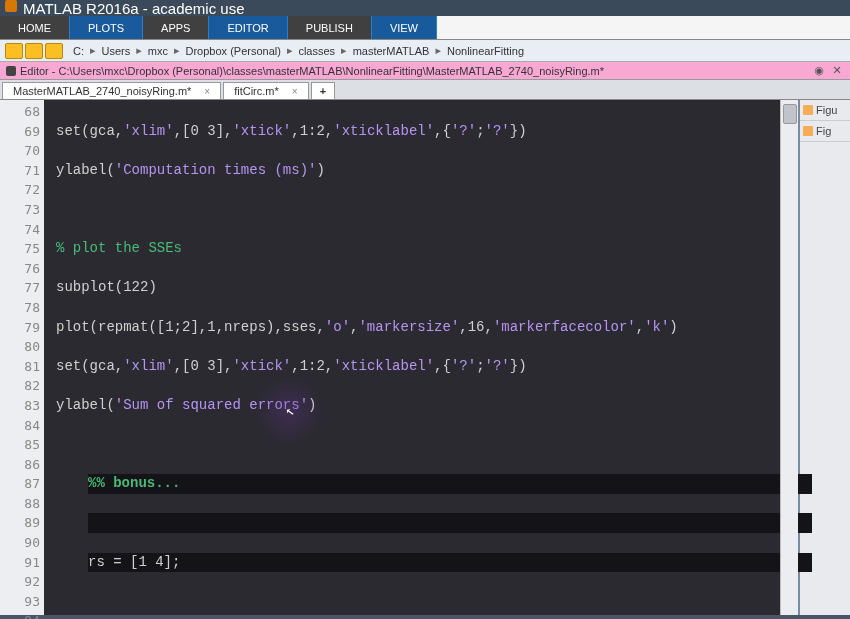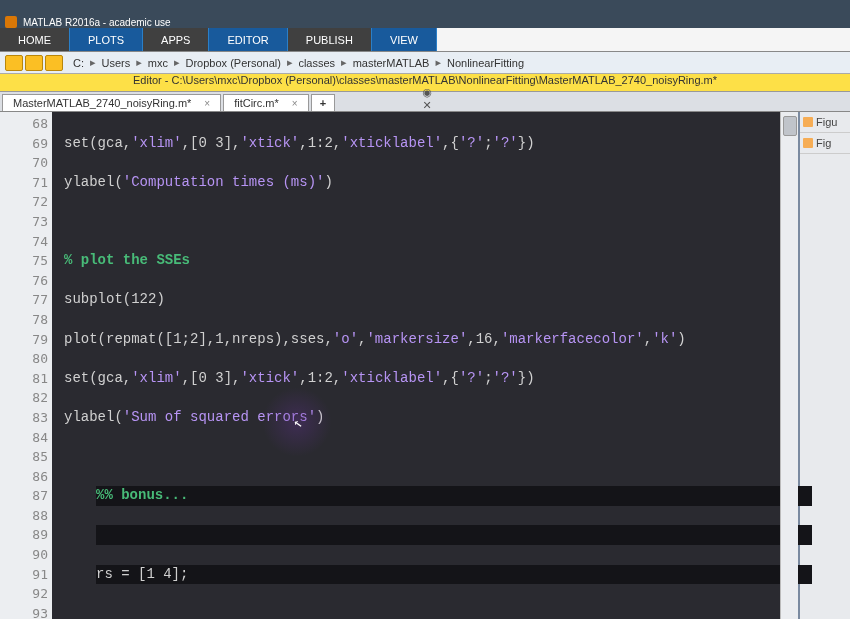--- a/index.html
+++ b/index.html
@@ -1,48 +1,48 @@
 <!DOCTYPE html>
 <html><head>
 <meta charset="utf-8">
 <style>
 * { margin: 0; padding: 0; box-sizing: border-box; }
 body { font-family: "Segoe UI", Tahoma, sans-serif; font-size: 12px; background: #4a5568; width: 850px; height: 619px; overflow: hidden; }
 
-.titlebar { background: #3a4a5a; color: #fff; height: 28px; display: flex; align-items: flex-end; padding: 0 5px; font-size: 10px; }
+.titlebar { background: #3a4a5a; color: #fff; height: 16px; display: flex; align-items: flex-start; padding: 0 5px; font-size: 15px; }
 .titlebar .logo { width: 12px; height: 12px; background: #d97706; border-radius: 2px; margin-right: 6px; }
 
 .ribbon-tabs { background: #f5f5f5; height: 24px; display: flex; border-bottom: 1px solid #888; }
 .ribbon-tab { padding: 4px 18px; font-size: 11px; color: #fff; background: #404040; border-right: 1px solid #2a7fc8; cursor: pointer; display: flex; align-items: center; }
 .ribbon-tab.shaded { background: #185a9c; }
 
 .path-bar { background: #e8eef4; height: 22px; display: flex; align-items: center; padding: 0 5px; border-bottom: 1px solid #aaa; font-size: 11px; }
 .path-icons { display: flex; gap: 2px; margin-right: 8px; }
 .path-icon { width: 18px; height: 16px; background: #fbbf24; border: 1px solid #b8860b; border-radius: 2px; }
 .path-seg { color: #333; padding: 0 2px; }
 .path-sep { color: #666; padding: 0 4px; }
 
-.editor-header { background: #fde047; height: 18px; display: flex; align-items: center; padding: 0 6px; font-size: 11px; color: #333; border-bottom: 1px solid #999; flex-direction: column; }
+.editor-header { background: #f9a8d4; height: 18px; display: flex; align-items: center; padding: 0 6px; font-size: 11px; color: #333; border-bottom: 1px solid #999; }
 .editor-header .dot { width: 10px; height: 10px; background: #444; border-radius: 2px; margin-right: 4px; }
 .editor-header .spacer { flex: 1; }
 .editor-header .winbtn { width: 14px; height: 14px; margin-left: 4px; color: #555; text-align: center; cursor: pointer; }
 
 .tab-bar { background: #dcdfe4; height: 20px; display: flex; align-items: flex-end; border-bottom: 1px solid #888; }
 .file-tab { background: #ffffff; border: 1px solid #999; border-bottom: none; padding: 2px 10px; font-size: 11px; margin-left: 2px; color: #333; display: flex; align-items: center; gap: 13px; }
 .file-tab .tab-x { color: #888; font-size: 10px; }
 .file-tab.add { padding: 2px 8px; font-weight: bold; }
 
 .workspace { display: flex; height: calc(619px - 20px - 24px - 22px - 18px - 20px); }
 .editor-pane { flex: 1; display: flex; background: #2a2a30; position: relative; }
-.gutter { width: 52px; background: #eceef1; color: #888; text-align: right; font-family: Consolas, monospace; font-size: 13px; line-height: 19.6px; padding-top: 2px; padding-right: 4px; }
+.gutter { width: 44px; background: #eceef1; color: #888; text-align: right; font-family: Consolas, monospace; font-size: 13px; line-height: 19.6px; padding-top: 2px; padding-right: 4px; }
 .gutter div { height: 19.6px; }
 .code { flex: 1; background: #2a2a30; color: #d0d0d0; font-family: Consolas, "Courier New", monospace; font-size: 14px; line-height: 19.6px; padding: 2px 0 2px 12px; white-space: pre; position: relative; }
 .code-line { height: 19.6px; position: relative; }
 .code .str { color: #b794f4; }
-.code .cmt { color: #48bb78; font-weight: bold; }
+.code .cmt { color: #48bb78; }
 .code .sect { color: #48bb78; font-weight: bold; }
 .code .curbg { background: #141418; display: block; width: 100%; margin-left: 32px; }
 
 .cursor-spot { position: absolute; left: 210px; top: 275px; width: 70px; height: 70px; background: radial-gradient(circle, rgba(100,50,150,0.35) 0%, rgba(100,50,150,0) 70%); border-radius: 50%; pointer-events: none; }
 .mouse-cursor { position: absolute; left: 242px; top: 302px; color: #fff; font-size: 14px; pointer-events: none; transform: rotate(-10deg); }
 
 .scroll-gutter { width: 18px; background: #ebedf0; border-left: 1px solid #bbb; position: relative; }
 .scroll-thumb { position: absolute; left: 2px; width: 14px; top: 4px; height: 20px; background: #c0c4ca; border: 1px solid #999; border-radius: 2px; }
 
 .right-panel { width: 52px; background: #e8eaed; border-left: 2px solid #7a8aa0; display: flex; flex-direction: column; font-size: 11px; color: #444; }

